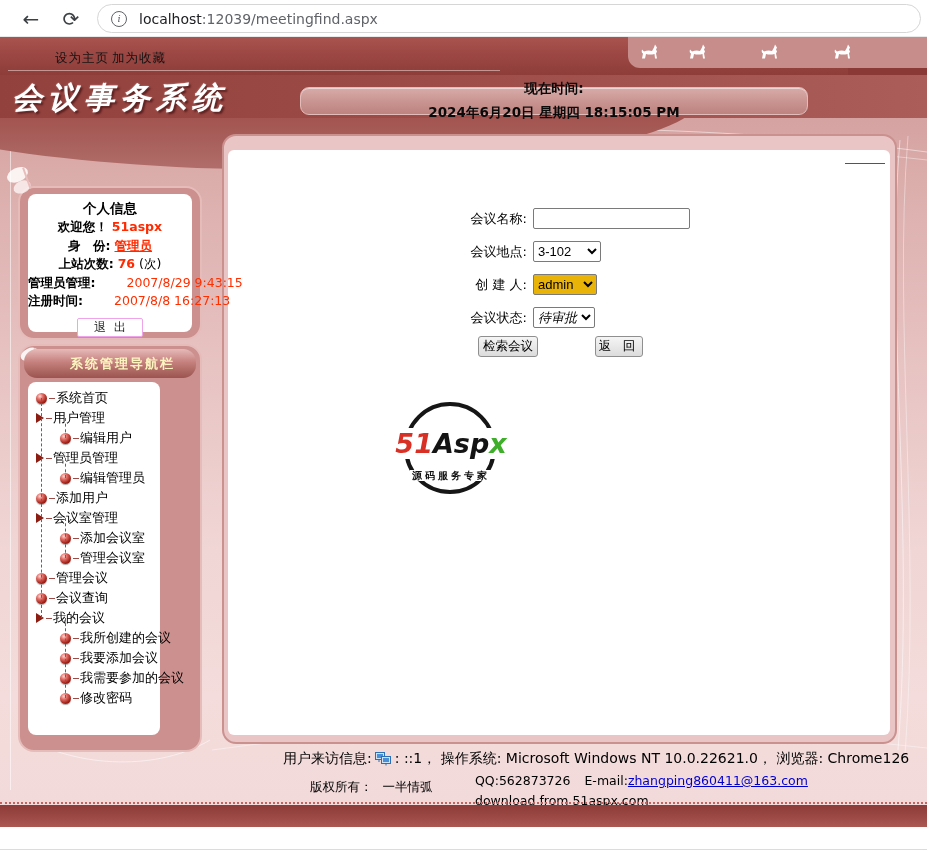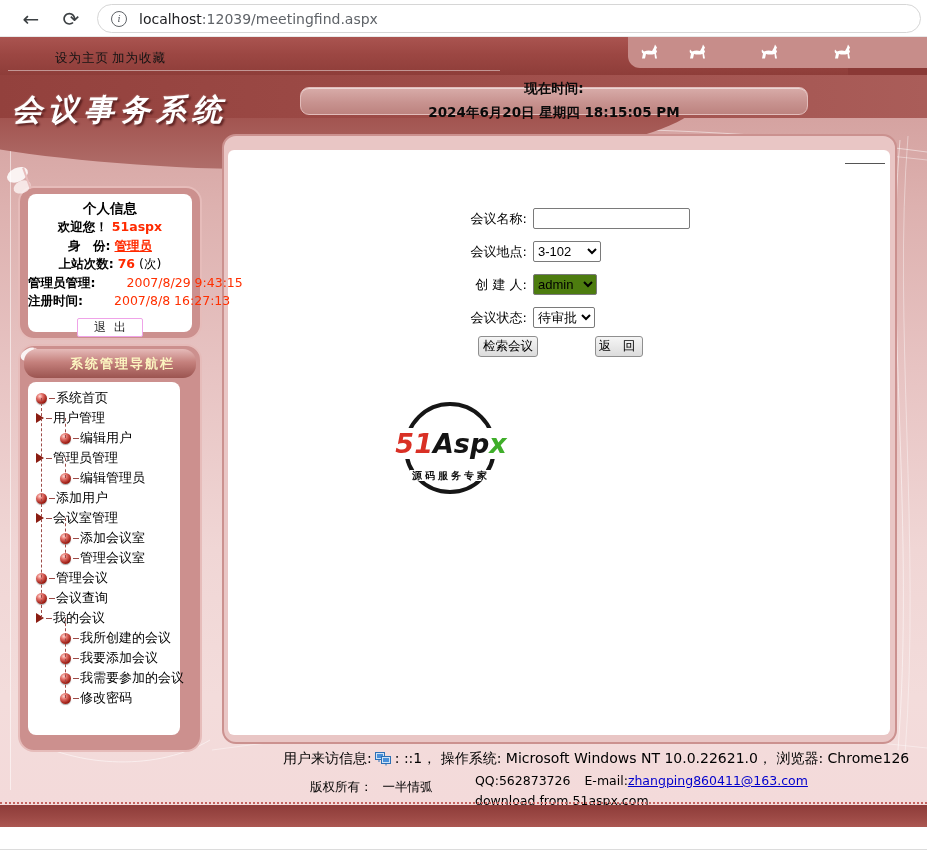--- a/index.html
+++ b/index.html
@@ -36,21 +36,21 @@
   .band-step { left:848px; top:68px; width:79px; height:7px; background:#8a3936; z-index:6; }
 
   
   .hdr { left:0; top:75px; width:927px; height:43px; z-index:3;
     background:linear-gradient(90deg,#93413d 0%,#9c4a46 40%,#aa5d59 100%); }
   .hdr-bulge { left:-130px; top:98px; width:830px; height:72px; z-index:2;
     background:linear-gradient(180deg,#9d4a46 0%,#b06e6a 100%);
     border-radius:0 0 48% 52% / 0 0 100% 100%; }
   .site-title { left:12px; top:78px; z-index:7; color:#fff; font-family:"DejaVu Serif","Liberation Serif",serif;
     font-style:italic; font-weight:bold; font-size:30px; letter-spacing:6px;
-    text-shadow:2px 2px 2px rgba(80,25,25,.85), 0 0 2px rgba(255,255,255,.4);margin-top:12px; }
+    text-shadow:2px 2px 2px rgba(80,25,25,.85), 0 0 2px rgba(255,255,255,.4); }
   .time-banner { left:300px; top:87px; width:508px; height:28px; z-index:7; border-radius:9px;
     border:1px solid #e2bcba; background:linear-gradient(180deg,#d8aca9 0%,#c89390 55%,#bd837f 100%);
     box-shadow:inset 0 1px 0 rgba(255,255,255,.5); display:flex; align-items:center; justify-content:center;
     font-size:13.5px; font-weight:bold; color:#0a0a0a; gap:6px;flex-direction:column; }
 
   
   .decor { left:0; top:110px; width:927px; height:700px; z-index:2; pointer-events:none; }
 
   
   .frame { background:#cc908e; border:2px solid #e6bcba; border-radius:16px; z-index:4; }
@@ -86,22 +86,22 @@
     border-radius:14px; background:#e9c6c5; z-index:3; }
   .main-white { left:228px; top:150px; width:662px; height:585px; background:#fff; border-radius:6px; z-index:4; }
   .tr-dash { left:845px; top:163px; width:40px; height:1px; background:#555; z-index:6; }
   .search-bar { left:242px; top:172px; width:635px; height:22px; background:#9e3b37; z-index:6;
     color:#fff; font-weight:bold; font-size:13.5px; letter-spacing:8px; text-align:center; line-height:22px; }
   #form-rows { left:228px; top:208px; width:662px; z-index:6; }
   .form-row { display:flex; align-items:center; margin-bottom:12px; height:21px; }
   .form-label { flex:0 0 305px; text-align:right; padding-right:6px; font-size:13px; color:#000; }
   .text-input { width:157px; height:21px; border:1px solid #7a7a7a; border-radius:2px; font-size:13px; padding:0 3px; }
   .select-input { height:21px; font-size:13px; border:1px solid #7a7a7a; border-radius:2px; background:#fff; }
-  .select-input.w1 { width:68px; } .select-input.w2 { width:64px; } .select-input.w3 { width:62px; }
-  .select-input.highlight { background:#4d7c0f; }
+  .select-input.w1 { width:68px; } .select-input.w2 { width:64px; } .select-input.w3 { width:62px;font-style:italic; }
+  .select-input.highlight { background:#eab308; }
   .btn-row { left:228px; top:336px; width:662px; display:flex; z-index:6; }
   .form-btn { height:21px; font-size:12.5px; color:#000; background:linear-gradient(180deg,#f5f5f5,#dcdcdc);
     border:1px solid #8f8f8f; border-radius:3px; cursor:pointer; }
   .btn-search { margin-left:250px; width:60px; }
   .btn-back { margin-left:57px; width:48px; letter-spacing:4px; }
 
   
   .logo { left:392px; top:402px; width:118px; height:96px; z-index:6; }
   .logo-ring { position:absolute; left:12px; top:0; width:92px; height:92px; border:4px solid #161616; border-radius:50%; }
   .logo-text { position:absolute; left:0; top:26px; width:118px; text-align:center; }
@@ -200,21 +200,21 @@
     <div class="pi-row"><span class="pi-label">欢迎您！</span> <span class="red-b">51aspx</span></div>
     <div class="pi-row"><span class="pi-label">身　份:</span> <span class="role-link">管理员</span></div>
     <div class="pi-row"><span class="pi-label">上站次数:</span> <span class="red-b">76</span> <span>(次)</span></div>
     <div class="pi-row"><span class="pi-label">管理员管理:</span><span class="red">2007/8/29 9:43:15</span></div>
     <div class="pi-row"><span class="pi-label">注册时间:</span><span class="red">2007/8/8 16:27:13</span></div>
     <div class="logout-wrap"><button class="logout-btn">退出</button></div>
   </div>
 
   <div class="abs frame" style="left:18px; top:344px; width:184px; height:408px;"></div>
   <div class="abs nav-header">系统管理导航栏</div>
-  <div class="abs panel-white" style="left:28px; top:382px; width:152px; height:353px;">
+  <div class="abs panel-white" style="left:28px; top:382px; width:132px; height:353px;">
     <div id="nav-tree">
         <div class="nav-item lvl0">
           <span class="ball-icon"></span>
           <span class="dash"></span>
           <span>系统首页</span>
         </div>
         <div class="nav-item lvl0">
           <span class="tri-icon"></span>
           <span class="dash"></span>
           <span>用户管理</span>

